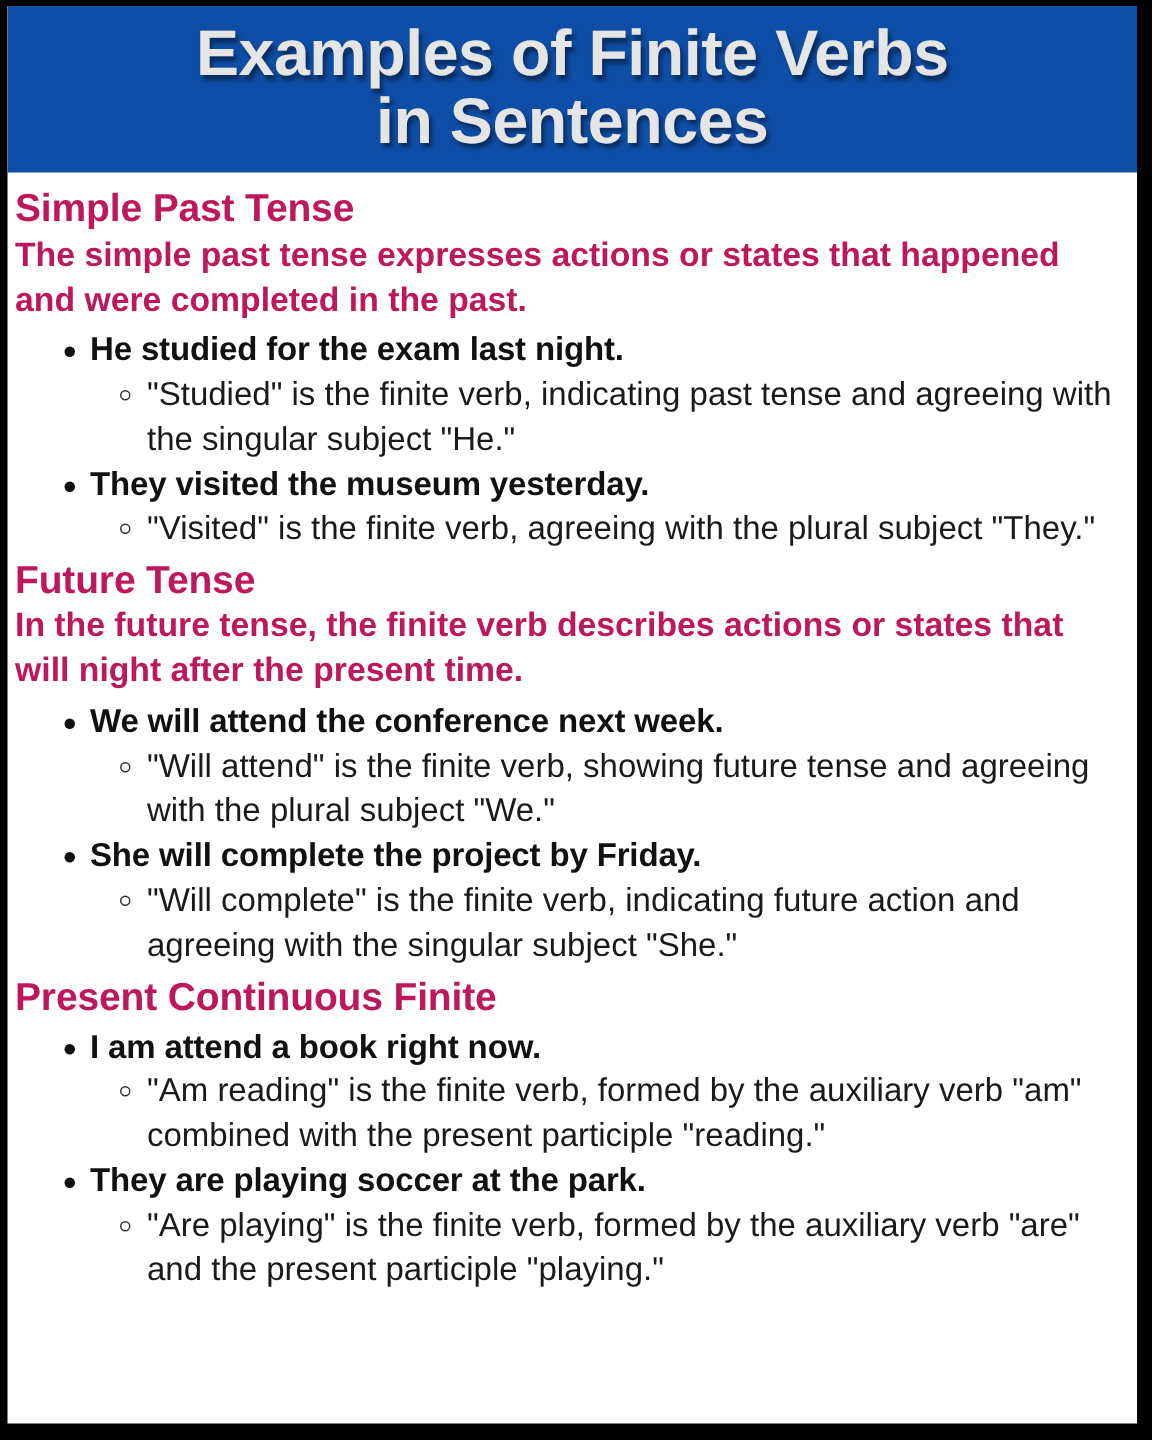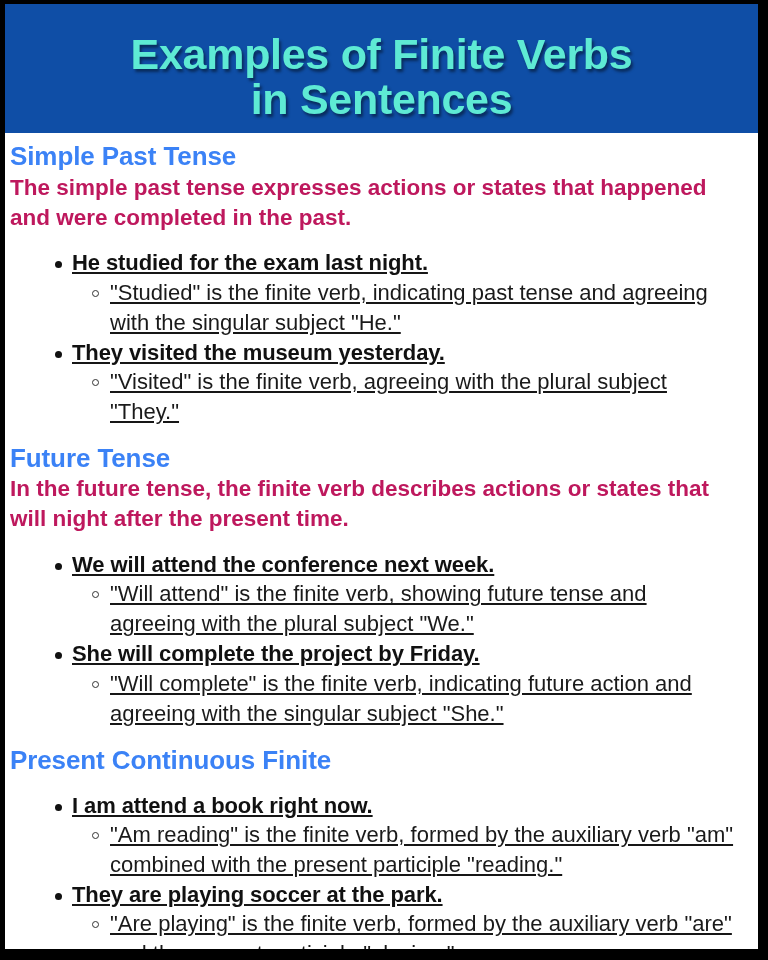--- a/index.html
+++ b/index.html
@@ -27,60 +27,58 @@
     overflow: hidden;
   }
 
   
   .banner {
     background: #0f4ea6;
     padding: 10px 6px 12px 6px;
     text-align: center;
   }
   .banner-title {
-    color: #5eead4;
+    color: #e5e5e5;
     font-size: 43px;
     font-weight: bold;
     line-height: 1.04;
     letter-spacing: -0.3px;
     text-shadow: 2px 3px 3px rgba(0,0,0,0.45);
     white-space: pre-line;
-    margin-top: 18px;
   }
 
   
   .content {
     padding: 6px 8px 0 5px;
     color: #161616;
   }
 
   .section { }
 
   .section-heading {
     font-size: 26px;
     font-weight: bold;
     line-height: 1.16;
     margin: 2px 0 1px 0;
-    color: #3b82f6;
+    color: #be185d;
     letter-spacing: -0.1px;
   }
 
   .section-intro {
     font-size: 22.5px;
     line-height: 1.33;
     margin: 0 0 1px 0;
     color: #be185d;
     font-weight: 700;
   }
 
   ul.level1 {
     list-style: none;
-    margin: 16px;
+    margin: 4px;
     padding: 0;
-    text-decoration: underline;
   }
   ul.level1 > li.bullet-item {
     position: relative;
     padding-left: 46px;
     margin: 0;
   }
   ul.level1 > li.bullet-item > .disc-marker {
     position: absolute;
     left: 29px;
     top: 13px;

